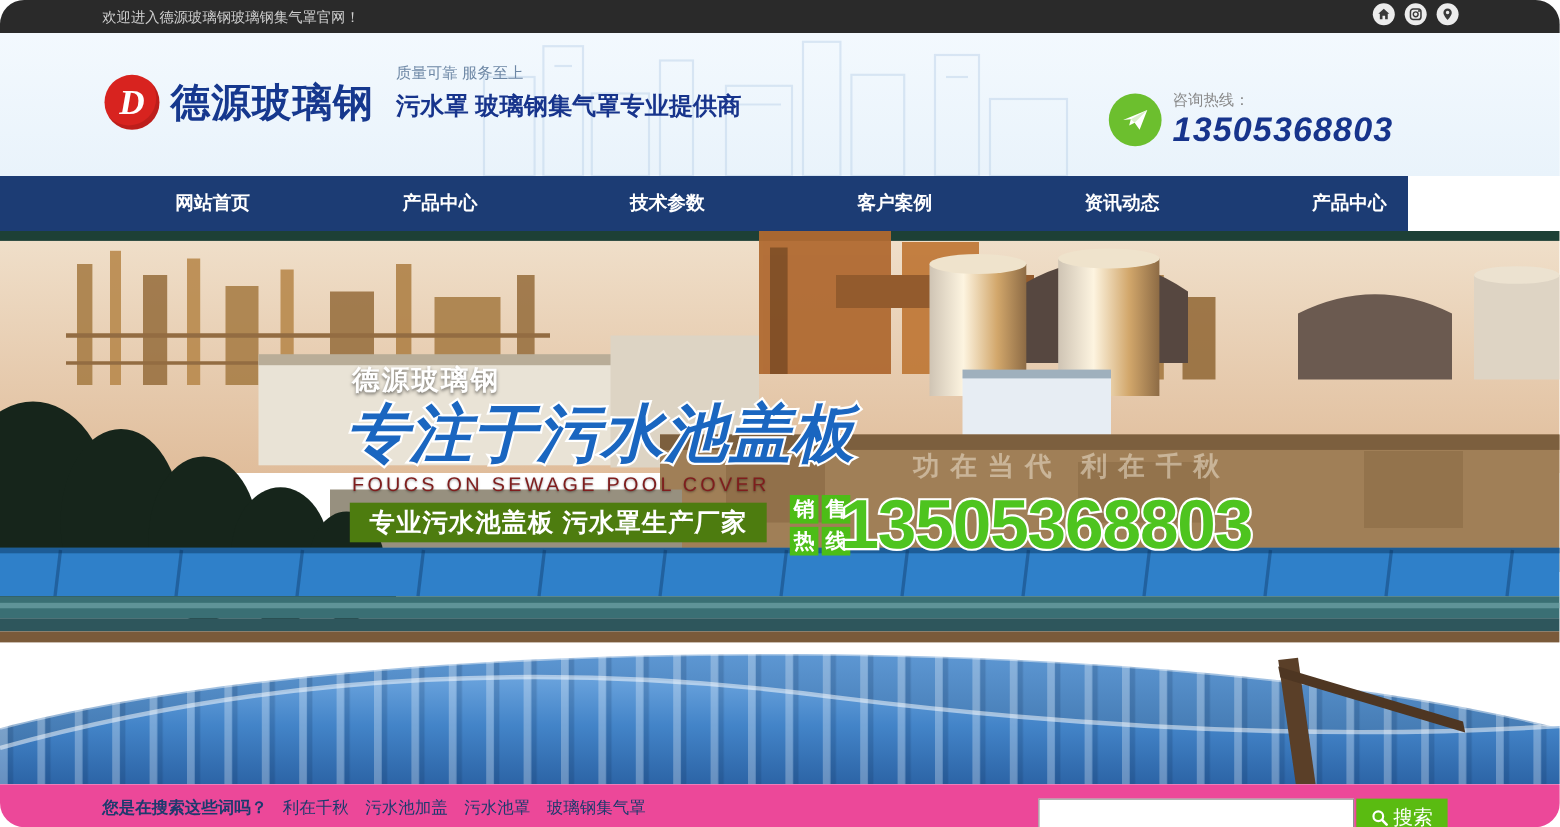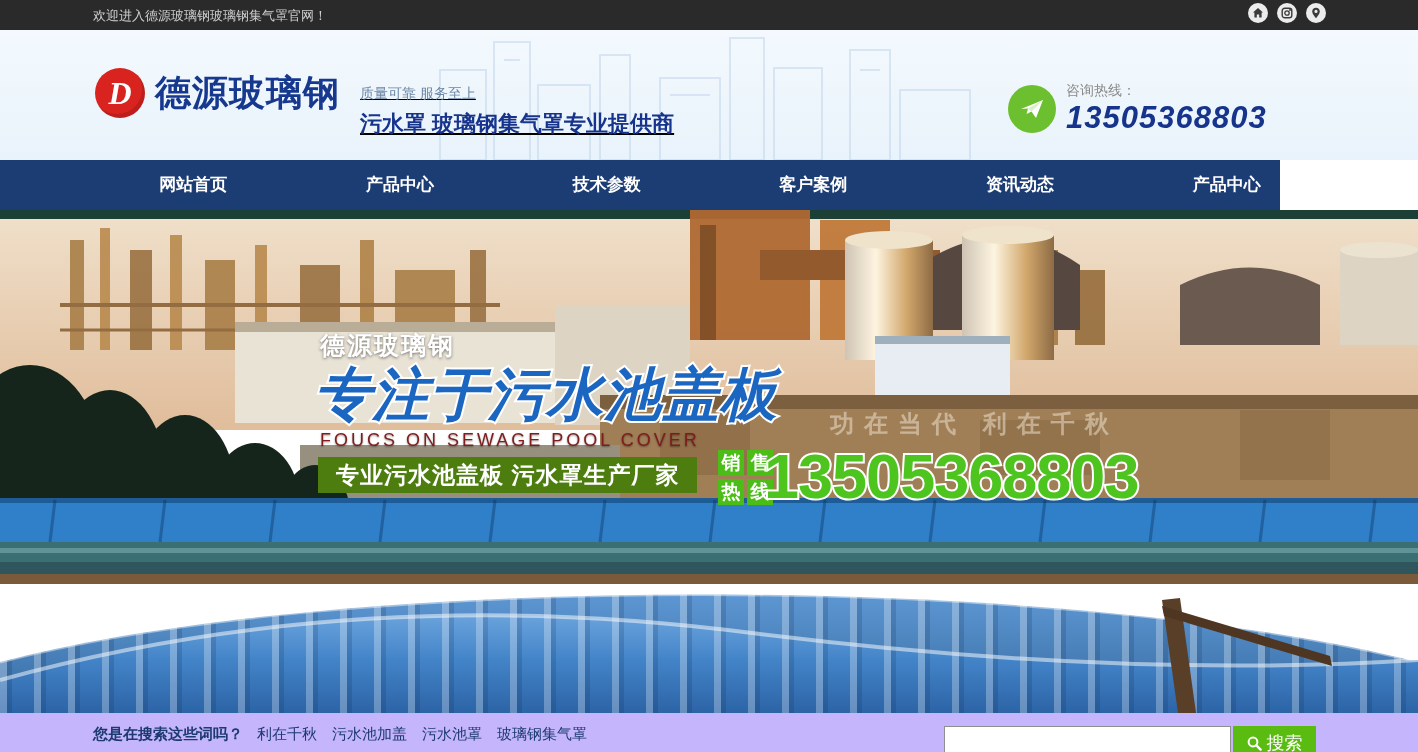--- a/index.html
+++ b/index.html
@@ -1,37 +1,37 @@
 <!DOCTYPE html>
 <html><head>
 <meta charset="utf-8">
 <style>
   * { margin:0; padding:0; box-sizing:border-box; }
   html,body { width:1418px; height:752px; overflow:hidden; background:#fff;
     font-family:"Liberation Sans","DejaVu Sans",sans-serif; }
-  .page { position:relative; width:1418px; height:752px; overflow:hidden; }
+  .page { position:relative; width:1418px; height:752px; overflow:hidden;border-radius:22px; }
 
   
   .topbar { position:absolute; left:0; top:0; width:1418px; height:30px; background:#2a2a2a; }
   .topbar .welcome { position:absolute; left:93px; top:7px; font-size:13px; color:#cfcfcf; }
   .social { position:absolute; right:92px; top:3px; display:flex; gap:9px; }
   .social .sicon { width:20px; height:20px; border-radius:50%; background:#ececec;
     display:flex; align-items:center; justify-content:center; cursor:pointer; }
   .social svg { display:block; }
 
   
   .header { position:absolute; left:0; top:30px; width:1418px; height:130px;
     background:linear-gradient(#f3f9fe,#e9f3fb); }
   .skyline { position:absolute; left:430px; top:0; opacity:.55; }
   .logo-wrap { position:absolute; left:95px; top:38px; display:flex; align-items:center; }
   .logo-mark { width:50px; height:50px; border-radius:50%; background:#d8231f; color:#fff;
     display:flex; align-items:center; justify-content:center;
     font:italic bold 32px "Liberation Serif","DejaVu Serif",serif; box-shadow:inset -3px -4px 0 rgba(0,0,0,.12); }
   .logo-name { margin-left:10px; font-size:36px; font-weight:bold; color:#16388e; letter-spacing:1px; }
-  .slogan { position:absolute; left:360px; top:55px;text-decoration:underline; }
+  .slogan { position:absolute; left:360px; top:28px; }
   .slogan .s1 { font-size:14px; color:#6d87a5; margin-bottom:6px; }
   .slogan .s2 { font-size:22px; font-weight:bold; color:#17348c; }
   .hotline { position:absolute; left:1008px; top:52px; display:flex; align-items:center; }
   .plane-circle { width:48px; height:48px; border-radius:50%; background:#6cbf2e;
     display:flex; align-items:center; justify-content:center; }
   .hotline-txt { margin-left:10px; }
   .hotline-label { font-size:14px; color:#8a8a8a; }
   .hotline-number { font:italic bold 31px "Liberation Sans",sans-serif; color:#17348c; letter-spacing:1px; }
 
   
@@ -51,21 +51,21 @@
   .hero-badge { position:absolute; left:318px; top:247px; height:36px; line-height:36px;
     padding:0 18px; background:#4d7c0f; color:#fff; font-size:23px; font-weight:bold;
     letter-spacing:1px; }
   .sales-tiles { position:absolute; left:718px; top:240px; display:grid;
     grid-template-columns:26px 26px; grid-gap:3px; }
   .sales-tiles .tile { width:26px; height:26px; background:#4cbd17; color:#fff;
     font-size:19px; font-weight:bold; display:flex; align-items:center; justify-content:center; }
   .sales-number { position:absolute; left:762px; top:226px; }
 
   
-  .bottombar { position:absolute; left:0; top:713px; width:1418px; height:39px; background:#c4b5fd; }
+  .bottombar { position:absolute; left:0; top:713px; width:1418px; height:39px; background:#ec4899; }
   .hotwords { position:absolute; left:93px; top:12px; font-size:15px; color:#1d3a6e; display:flex; }
   .hotwords .prompt { font-weight:bold; margin-right:14px; }
   .hotwords a { color:#1d3a6e; text-decoration:none; margin-right:15px; cursor:pointer; }
   .search-input { position:absolute; left:944px; top:726px; width:287px; height:34px;
     border:1px solid #8f8f8f; background:#fff; font-size:15px; padding:0 8px; outline:none; }
   .search-btn { position:absolute; left:1233px; top:726px; width:83px; height:34px;
     background:#5abb11; border:none; color:#fff; font-size:18px; cursor:pointer;
     display:flex; align-items:center; justify-content:center; gap:5px;
     font-family:"Liberation Sans",sans-serif; }
 </style>

